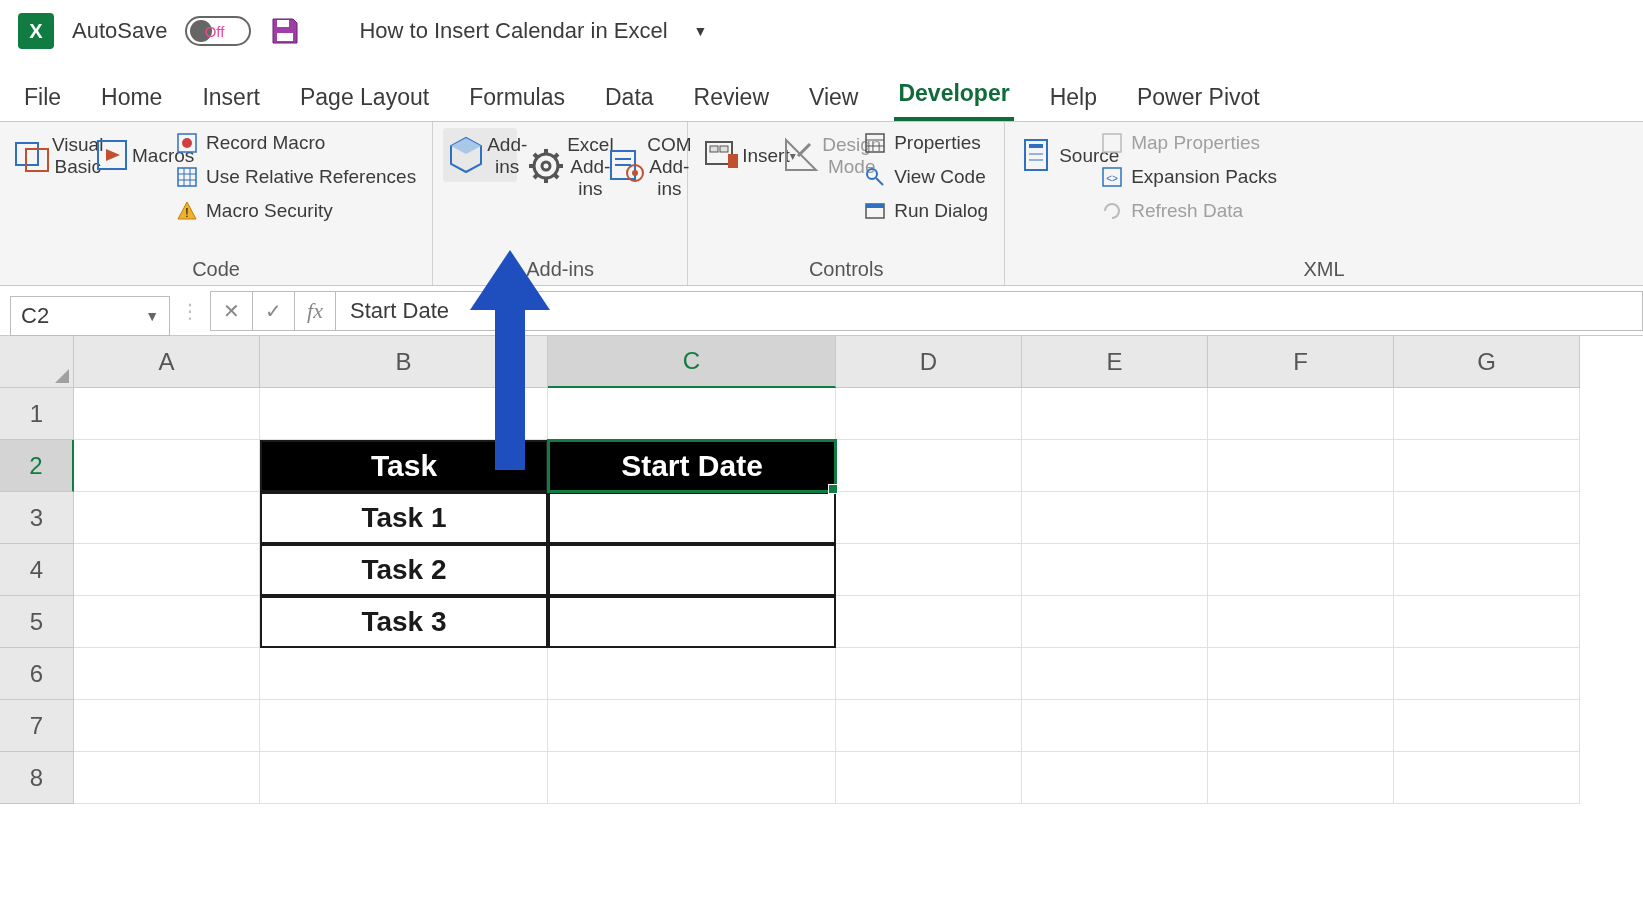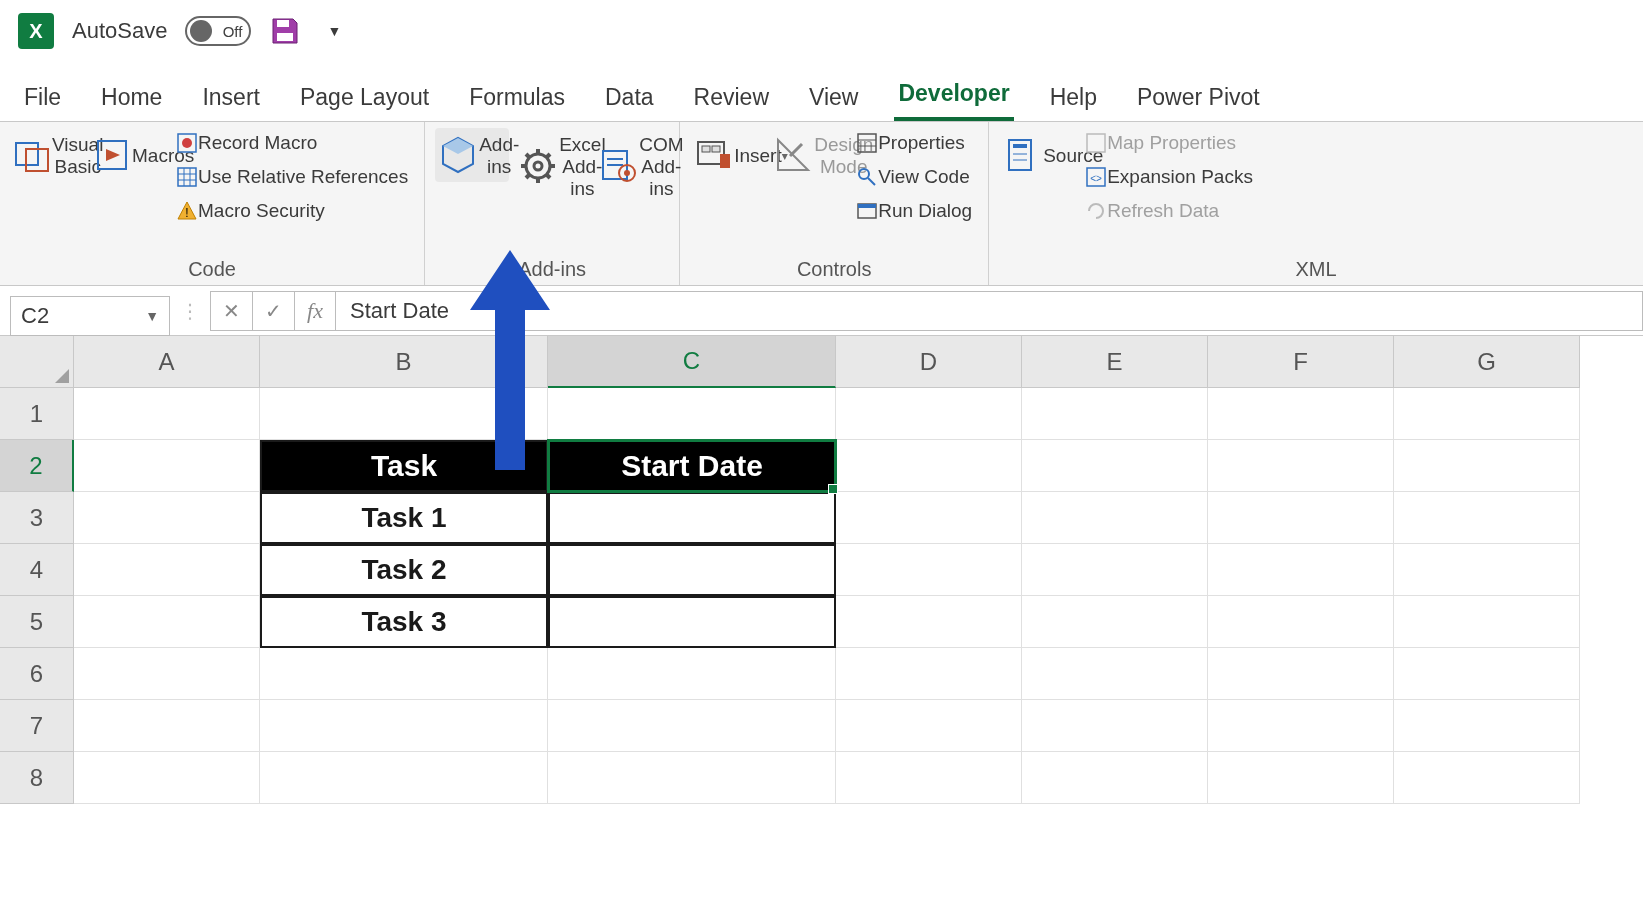--- a/index.html
+++ b/index.html
@@ -4,41 +4,41 @@
 <style>
   * { box-sizing: border-box; margin: 0; padding: 0; }
   body { font-family: "Segoe UI", Arial, sans-serif; background: #ffffff; user-select: none; overflow: hidden; }
 
   
   .title-bar { display: flex; align-items: center; height: 62px; padding: 0 18px; background: #ffffff; gap: 18px; }
   .app-icon { width: 36px; height: 36px; background: #107c41; border-radius: 4px; display: flex; align-items: center; justify-content: center; color: #fff; font-weight: 700; font-size: 20px; }
   .autosave-label { font-size: 22px; color: #3b3b3b; font-weight: 500; }
   .autosave-toggle { width: 66px; height: 30px; border: 2px solid #666; border-radius: 15px; position: relative; display: flex; align-items: center; }
   .autosave-toggle .knob { width: 22px; height: 22px; border-radius: 50%; background: #666; position: absolute; left: 3px; }
-  .autosave-toggle .off { font-size: 15px; color: #404040; position: absolute; right: 7px; }
+  .autosave-toggle .off { font-size: 15px; color: #ec4899; position: absolute; right: 25px; }
   .save-icon { width: 32px; height: 32px; }
   .doc-title { font-size: 22px; color: #3b3b3b; margin-left: 40px; }
   .doc-dropdown { margin-left: 8px; color: #3b3b3b; font-size: 14px; }
 
   
   .tab-strip { display: flex; align-items: flex-end; padding: 20px 20px 0 20px; gap: 32px; border-bottom: 1px solid #c8c8c8; height: 60px; }
   .tab { font-size: 23px; color: #3b3b3b; padding: 0 4px 10px 4px; cursor: pointer; }
   .tab.active { color: #0f6b3a; font-weight: 600; border-bottom: 4px solid #0f6b3a; }
 
   
   .ribbon { display: flex; background: #f5f5f5; border-bottom: 1px solid #c8c8c8; height: 164px; margin-top: 0; }
   .ribbon-group { display: flex; flex-direction: column; justify-content: space-between; padding: 6px 10px 2px 10px; border-right: 1px solid #d0d0d0; }
   .ribbon-group-content { display: flex; align-items: flex-start; gap: 6px; flex: 1; }
   .ribbon-group-label { text-align: center; font-size: 20px; color: #555; padding: 4px 0 2px 0; }
   .big-btn { display: flex; flex-direction: row; align-items: center; justify-content: flex-start; width: 74px; padding: 4px 2px; cursor: pointer; border-radius: 4px; }
   .big-btn.highlighted { background: #e8e8e8; }
   .big-btn .icon-slot { height: 46px; display: flex; align-items: center; justify-content: center; }
   .big-btn .lbl { font-size: 19px; color: #3b3b3b; text-align: center; line-height: 1.15; margin-top: 2px; }
   .small-btn-stack { display: flex; flex-direction: column; gap: 4px; justify-content: center; }
-  .small-btn { display: flex; align-items: center; gap: 0; font-size: 19px; color: #3b3b3b; padding: 4px 6px; cursor: pointer; white-space: nowrap; }
+  .small-btn { display: flex; align-items: center; gap: 8px; font-size: 19px; color: #3b3b3b; padding: 4px 6px; cursor: pointer; white-space: nowrap; }
   .small-btn.disabled { color: #a0a0a0; }
   .dd-arrow { font-size: 12px; color: #666; margin-top: 2px; }
 
   
   .formula-bar { display: flex; align-items: center; height: 50px; border-bottom: 1px solid #c8c8c8; }
   .name-box { width: 160px; height: 40px; border: 1px solid #bcbcbc; margin: 11px 6px 0 10px; display: flex; align-items: center; padding: 0 10px; font-size: 22px; color: #3b3b3b; justify-content: space-between; }
   .name-box .dd { font-size: 14px; color: #666; }
   .fb-btns { display: flex; align-items: center; gap: 0; margin-left: 6px; }
   .fb-btn { width: 42px; height: 40px; border: 1px solid #bcbcbc; display: flex; align-items: center; justify-content: center; font-size: 20px; color: #888; border-right: none; }
   .fb-btn:last-of-type { border-right: 1px solid #bcbcbc; font-style: italic; font-family: "Times New Roman", serif; font-size: 22px; }
@@ -83,20 +83,21 @@
     <div class="knob"></div>
     <span class="off">Off</span>
   </div>
   <div class="save-icon">
     <svg width="32" height="32" viewBox="0 0 32 32">
         <path d="M4 4 h20 l4 4 v20 h-24 z" fill="#a03ea8" stroke="#6b1f72" stroke-width="1"></path>
         <rect x="8" y="5" width="12" height="7" fill="#fff"></rect>
         <rect x="8" y="18" width="16" height="8" fill="#fff"></rect>
       </svg>
   </div>
+  <span class="doc-title">How to Insert Calendar in Excel</span>
   <span class="doc-dropdown">▼</span>
 </div>
 
 <div class="tab-strip">
   <div class="tab">File</div>
   <div class="tab">Home</div>
   <div class="tab">Insert</div>
   <div class="tab">Page Layout</div>
   <div class="tab">Formulas</div>
   <div class="tab">Data</div>

